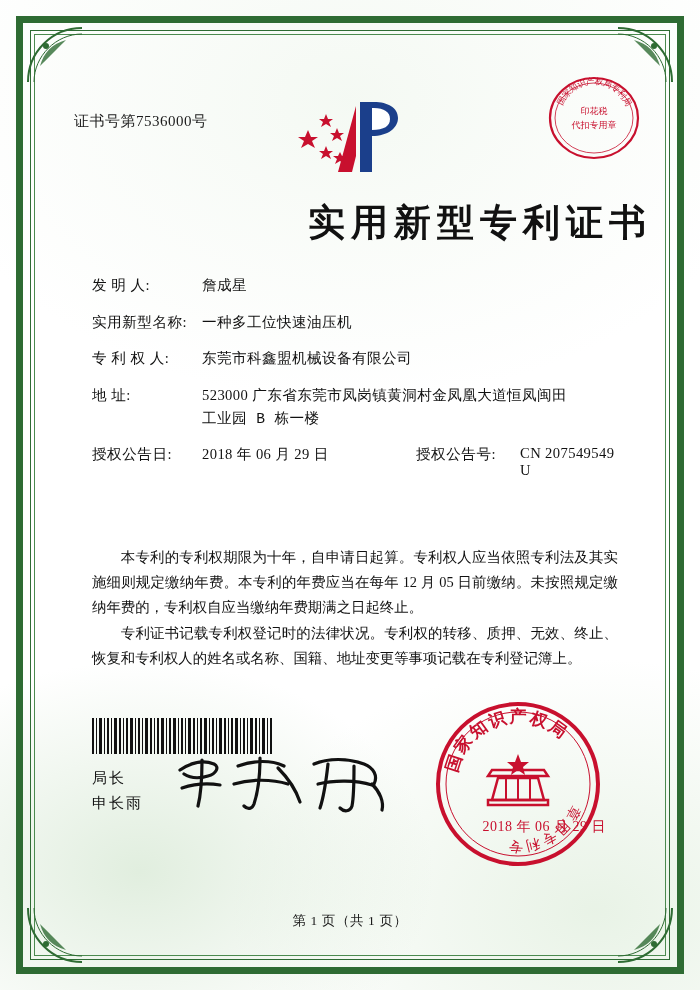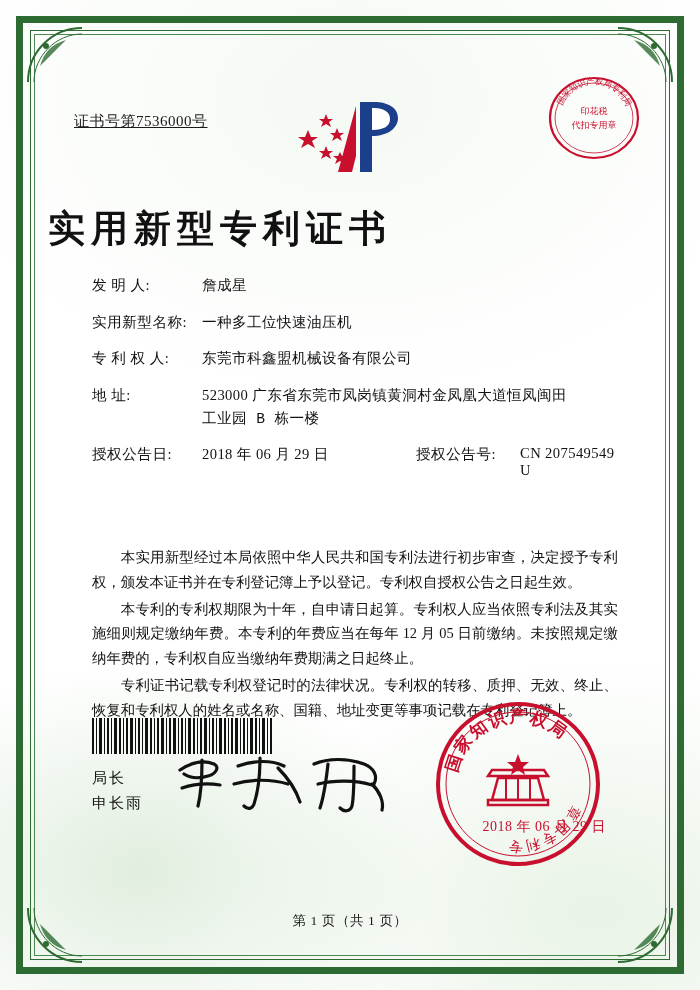--- a/index.html
+++ b/index.html
@@ -61,21 +61,20 @@
   }
 
   .cert-no {
     position: absolute;
     left: 26px;
     top: 64px;
     font-size: 15px;
     color: #1b1b1b;
     letter-spacing: 0.5px;
     white-space: nowrap;
-    text-decoration: underline;
   }
 
   
   .logo {
     position: absolute;
     left: 50%;
     top: 48px;
     transform: translateX(-50%);
     width: 120px;
     height: 82px;
@@ -87,24 +86,24 @@
     position: absolute;
     right: 10px;
     top: 22px;
     width: 96px;
     height: 96px;
   }
   .seal-top svg { display: block; }
 
   .title {
     position: absolute;
-    top: 156px;
+    top: 150px;
     left: 0;
     right: 0;
-    text-align: left;
+    text-align: right;
     font-size: 37px;
     font-weight: bold;
     letter-spacing: 6px;
     color: #111;
     font-family: "DejaVu Serif", "Liberation Serif", serif;
   }
 
   .fields {
     position: absolute;
     top: 228px;
@@ -337,21 +336,20 @@
         </div>
         <div class="split-right">
           <div class="field-label">授权公告号:</div>
           <div class="field-value">CN 207549549 U</div>
         </div>
       </div>
 
     </div>
 
     <div class="paras">
-      <p>本实用新型经过本局依照中华人民共和国专利法进行初步审查，决定授予专利权，颁发本证书并在专利登记簿上予以登记。专利权自授权公告之日起生效。</p>
       <p>本专利的专利权期限为十年，自申请日起算。专利权人应当依照专利法及其实施细则规定缴纳年费。本专利的年费应当在每年 12 月 05 日前缴纳。未按照规定缴纳年费的，专利权自应当缴纳年费期满之日起终止。</p>
       <p>专利证书记载专利权登记时的法律状况。专利权的转移、质押、无效、终止、恢复和专利权人的姓名或名称、国籍、地址变更等事项记载在专利登记簿上。</p>
     </div>
 
     <div class="barcode">
       <svg viewBox="0 0 182 36" preserveAspectRatio="none">
         <g fill="#111">
           <rect x="0" y="0" width="2" height="36"></rect>
             <rect x="4" y="0" width="1" height="36"></rect>
           <rect x="7" y="0" width="3" height="36"></rect>

